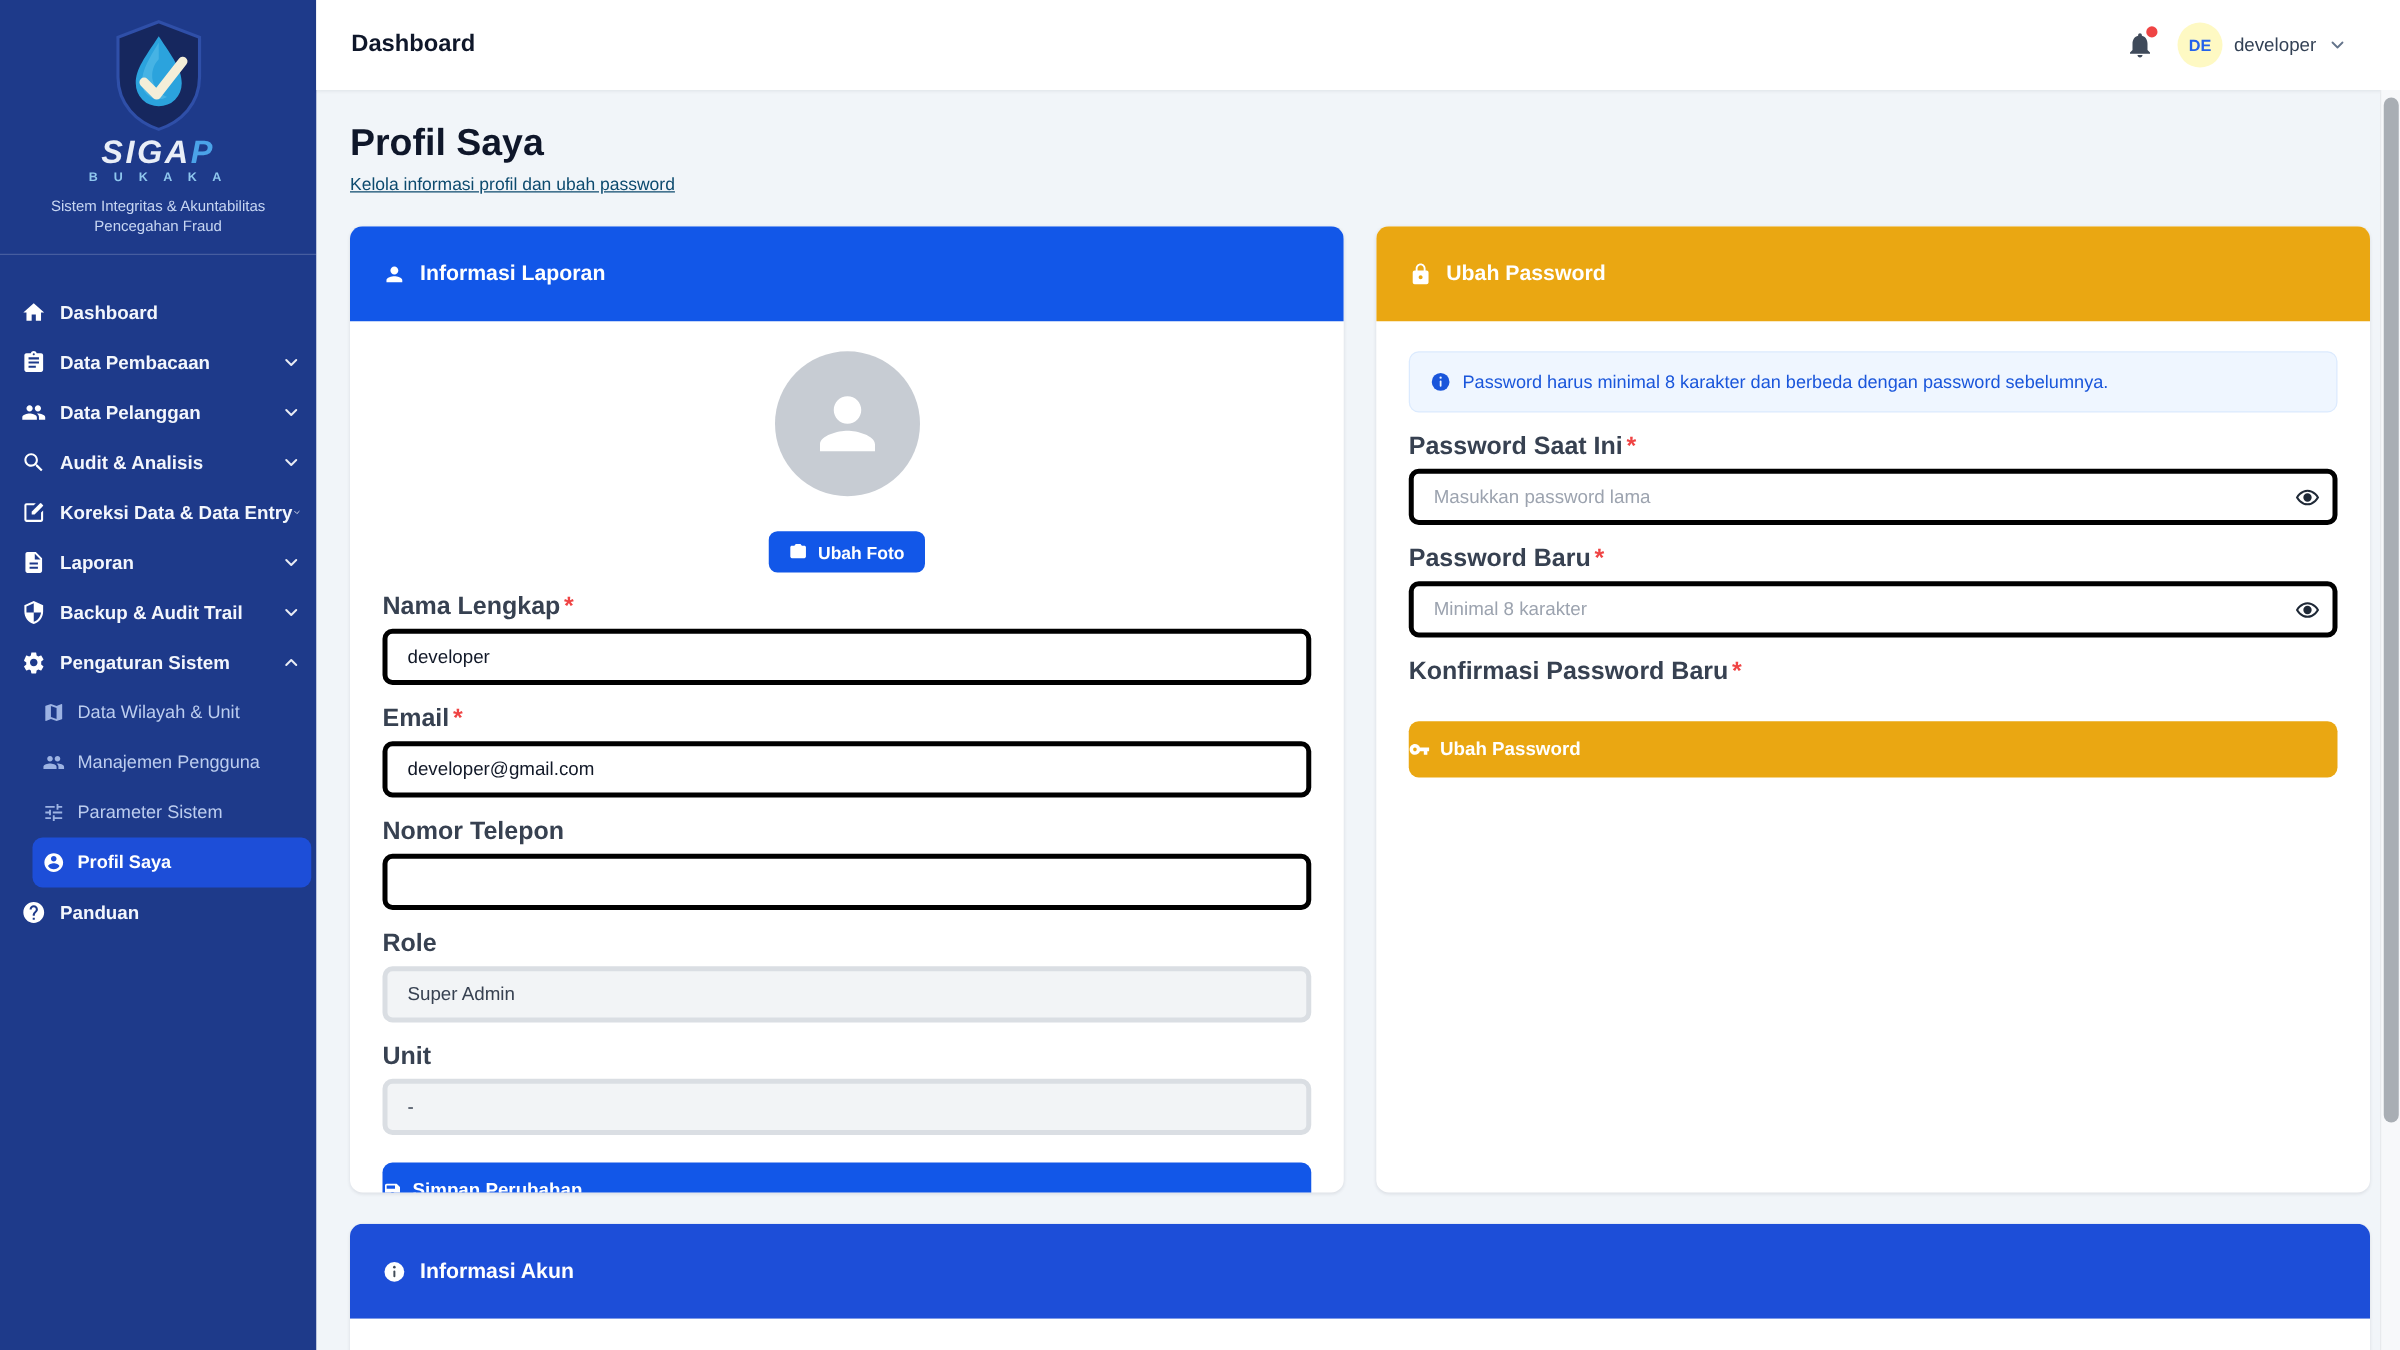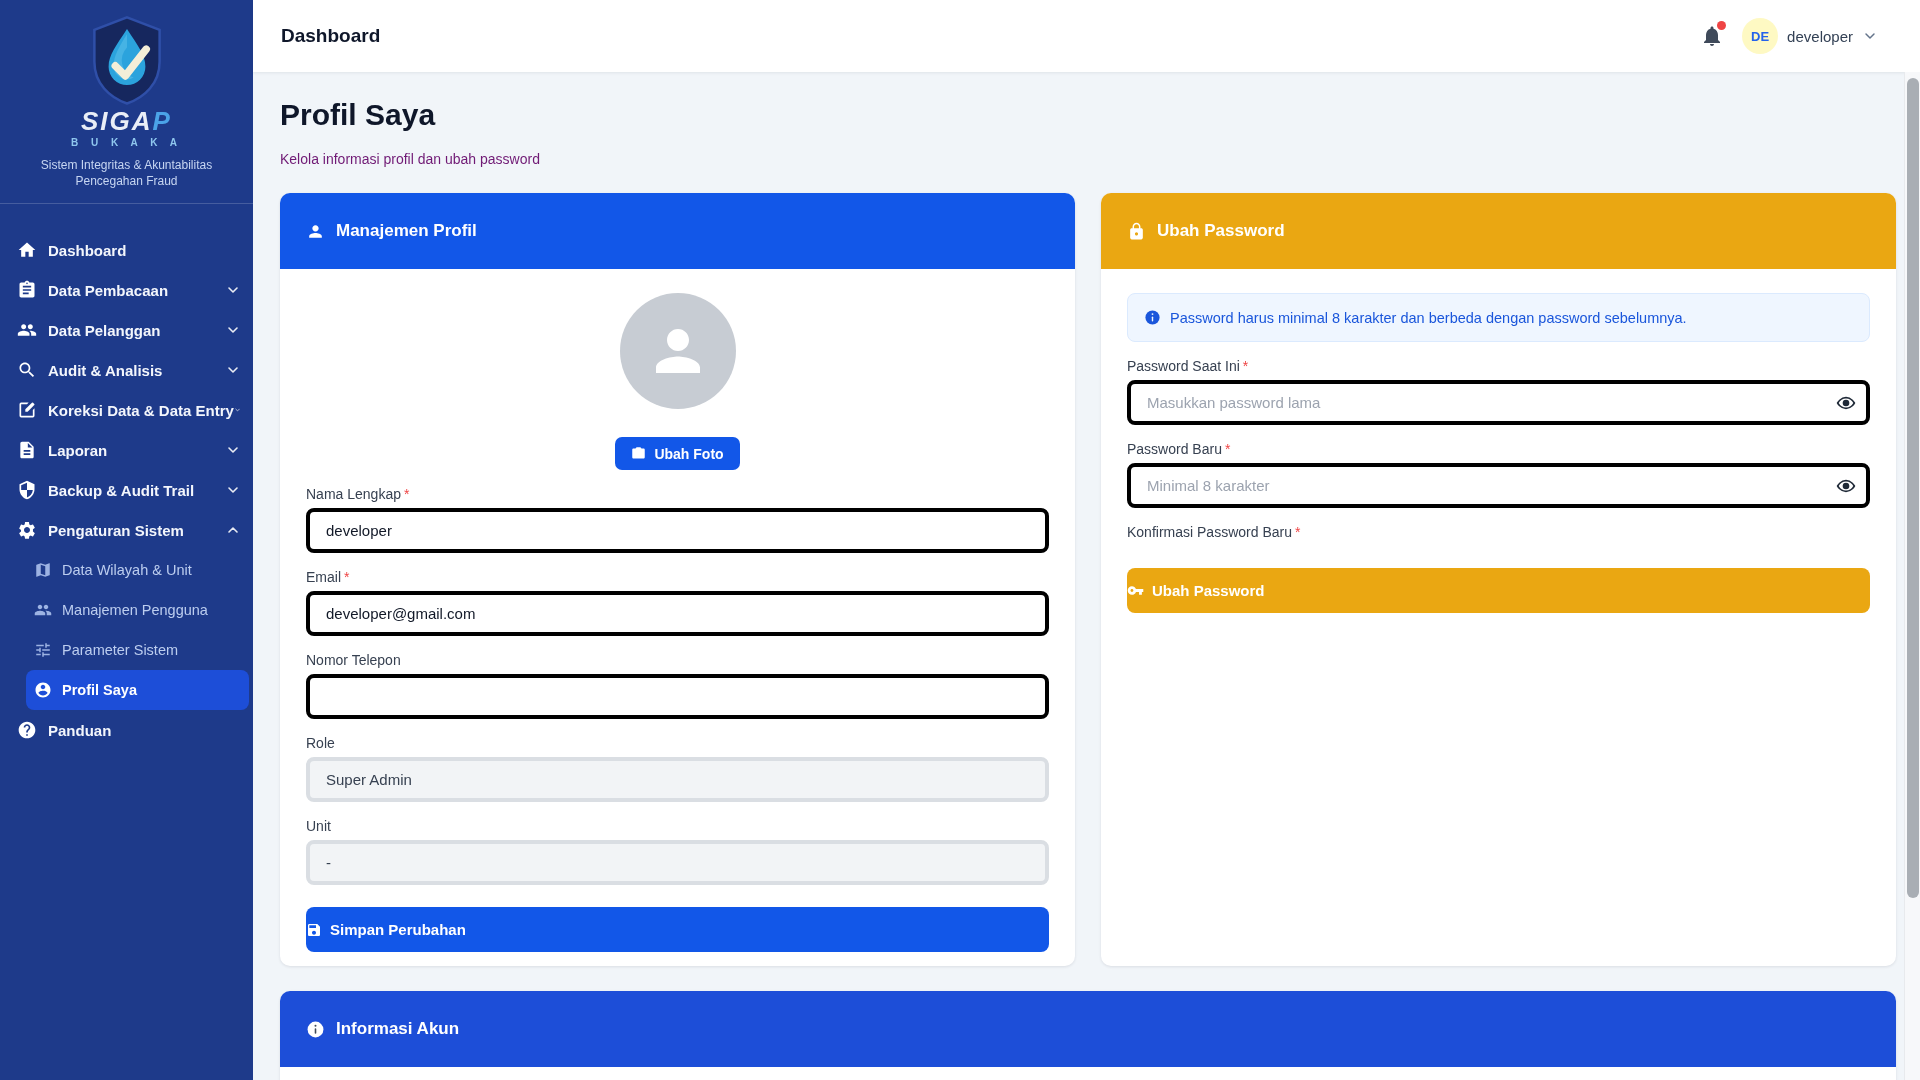--- a/index.html
+++ b/index.html
@@ -37,41 +37,41 @@
   .bell-wrap svg { width:24px; height:24px; }
   .red-dot { position:absolute; top:-3px; right:-2px; width:9px; height:9px; border-radius:50%; background:#ef4444; }
   .user-chip { display:flex; align-items:center; gap:9px; cursor:pointer; }
   .avatar-sm { width:36px; height:36px; border-radius:50%; background:#fef9c3; color:#2563eb; font-size:13px; font-weight:700; display:flex; align-items:center; justify-content:center; }
   .user-name { font-size:15px; color:#334155; }
   .chev-dn { width:16px; height:16px; }
   .chev-dn svg { width:100%; height:100%; }
 
   .content { flex:1; padding:26px 24px 0 27px; overflow:hidden; }
   .page-title { font-size:30px; font-weight:700; color:#0f172a; }
-  .page-subtitle { font-size:14px; color:#701a75; margin-top:19px; }
+  .page-subtitle { font-size:14px; color:#0c4a6e; margin-top:7px;text-decoration:underline; }
 
   .cards-row { display:flex; gap:26px; margin-top:26px; height:773px; }
   .card { background:#fff; border-radius:10px; box-shadow:0 1px 3px rgba(15,23,42,.10); overflow:hidden; flex:1; display:flex; flex-direction:column; }
   .card-head { height:76px; display:flex; align-items:center; padding:0 26px; gap:11px; color:#fff; font-size:17px; font-weight:700; flex:none; }
   .card-head.blue { background:#1257e8; }
   .card-head.amber { background:#eaa712; }
   .card-head.dark { background:#1d4ed8; }
   .card-head .hico { width:19px; height:19px; }
   .card-head .hico svg { width:100%; height:100%; }
   .card-body { padding:24px 26px; }
 
   .avatar-zone { text-align:center; }
   .avatar-big { width:116px; height:116px; border-radius:50%; background:#c7ccd3; margin:0 auto; display:flex; align-items:center; justify-content:center; }
   .avatar-big svg { width:66px; height:66px; }
   .btn { border:none; cursor:pointer; font-family:inherit; display:inline-flex; align-items:center; justify-content:flex-start; gap:8px; color:#fff; }
   .btn svg { flex:none; }
   .btn-foto { background:#1257e8; height:33px; padding:0 16px; border-radius:7px; font-size:14px; font-weight:600; margin-top:28px; }
   .field { margin-top:16px; }
   .field:first-of-type { margin-top:12px; }
-  .flabel { font-size:14px; font-weight:400; color:#374151; margin-bottom:6px; }
+  .flabel { font-size:20px; font-weight:700; color:#374151; margin-bottom:6px; }
   .req { color:#ef4444; margin-left:3px; }
   .finput { width:100%; height:45px; border:4px solid #000000; border-radius:8px; padding:0 16px; font-size:15px; color:#111827; font-family:inherit; background:#fff; outline:none; }
   .finput::placeholder { color:#9ca3af; }
   .finput:disabled { background:#f2f4f6; border-color:#dadee3; color:#374151; }
   .btn-block { width:100%; height:45px; border-radius:8px; font-size:15px; font-weight:700; margin-top:22px; }
   .btn-blue { background:#1257e8; }
   .btn-amber { background:#eaa712; }
 
   .alert-info { background:#eff6ff; border:1px solid #dbeafe; border-radius:8px; padding:15px 16px; display:flex; align-items:center; gap:9px; font-size:14.5px; color:#1a56db; }
   .alert-info svg { flex:none; }
@@ -251,21 +251,21 @@
       <div class="page-title">Profil Saya</div>
       <div class="page-subtitle">Kelola informasi profil dan ubah password</div>
 
       <div class="cards-row">
 
         <section class="card">
           <div class="card-head blue">
             <span class="hico"><svg viewBox="0 0 24 24" fill="#fff">
                   <path d="M12 12c2.21 0 4-1.79 4-4s-1.79-4-4-4-4 1.79-4 4 1.79 4 4 4zm0 2c-2.67 0-8 1.34-8 4v2h16v-2c0-2.66-5.33-4-8-4z"></path>
                 </svg></span>
-            <span>Manajemen Profil</span>
+            <span>Informasi Laporan</span>
           </div>
           <div class="card-body">
             <div class="avatar-zone">
               <div class="avatar-big">
                 <svg viewBox="0 0 24 24" fill="#fff">
                     <path d="M12 12c2.21 0 4-1.79 4-4s-1.79-4-4-4-4 1.79-4 4 1.79 4 4 4zm0 2c-2.67 0-8 1.34-8 4v2h16v-2c0-2.66-5.33-4-8-4z"></path>
                   </svg>
               </div>
               <button class="btn btn-foto">
                 <svg width="15" height="15" viewBox="0 0 24 24" fill="#fff">

